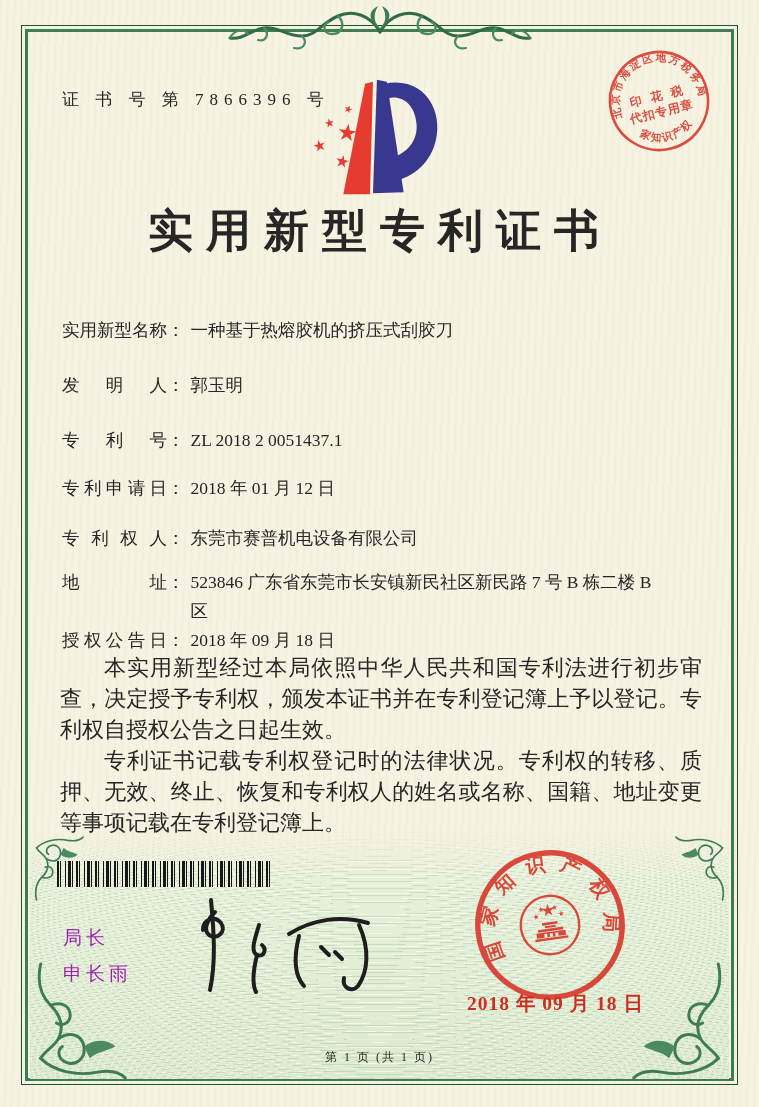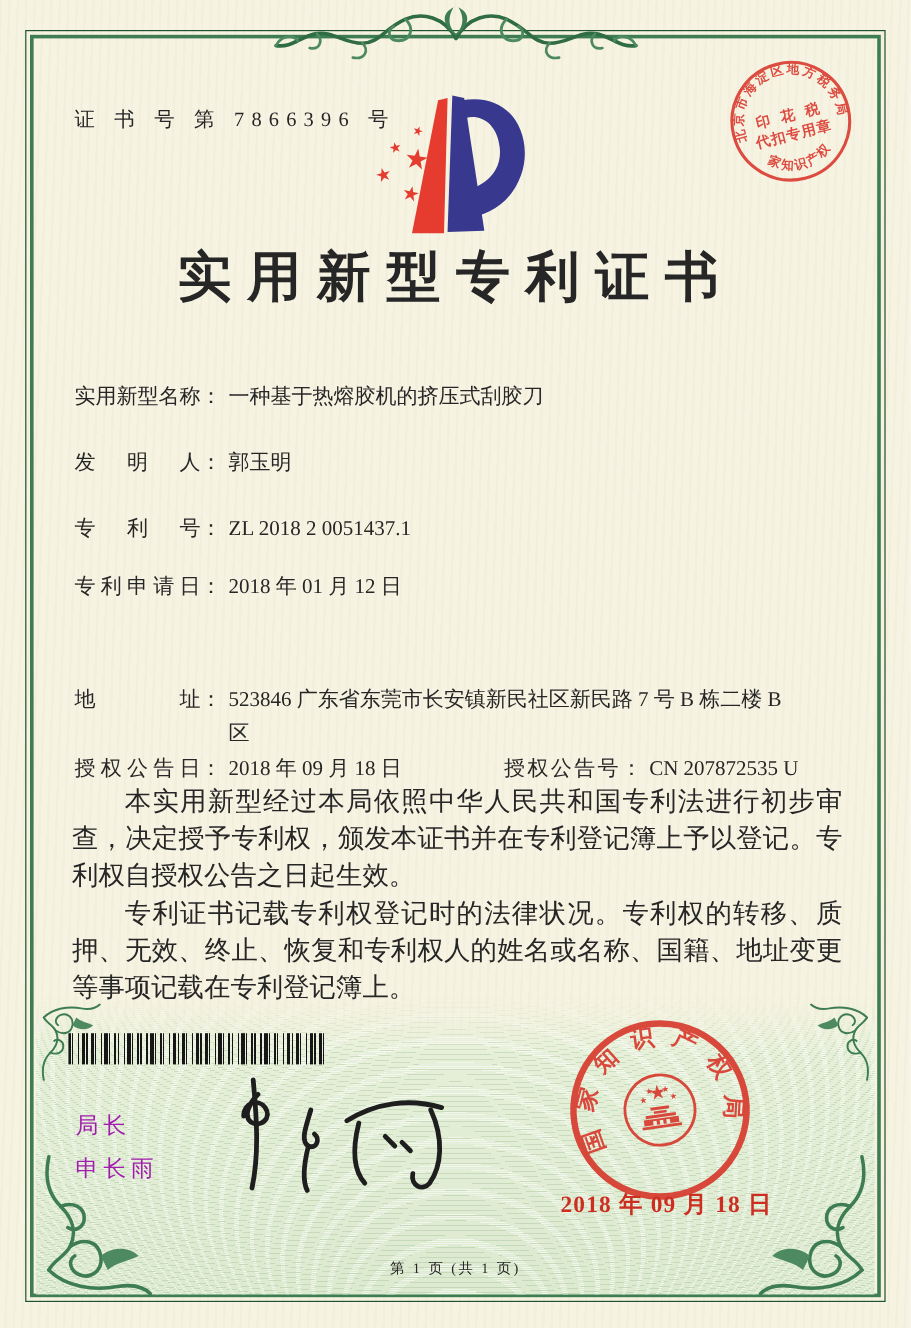--- a/index.html
+++ b/index.html
@@ -115,28 +115,28 @@
   </div>
   <div class="row" style="top:316px">
     <span class="lbl">实用新型名称</span><span class="colon">：</span><span class="val">一种基于热熔胶机的挤压式刮胶刀</span>
   </div>
   <div class="row" style="top:426px">
     <span class="lbl">专 利 号</span><span class="colon">：</span><span class="val">ZL 2018 2 0051437.1</span>
   </div>
   <div class="row" style="top:474px">
     <span class="lbl">专利申请日</span><span class="colon">：</span><span class="val">2018 年 01 月 12 日</span>
   </div>
+  <div class="row" style="top:524px">
+    <span class="lbl">专 利 权 人</span><span class="colon">：</span><span class="val">东莞市赛普机电设备有限公司</span>
+  </div>
   <div class="row row-addr" style="top:568px">
     <span class="lbl">地 址</span><span class="colon">：</span><span class="val">523846 广东省东莞市长安镇新民社区新民路 7 号 B 栋二楼 B 区</span>
   </div>
   <div class="row" style="top:626px">
     <span class="lbl">授权公告日</span><span class="colon">：</span><span class="val">2018 年 09 月 18 日</span>
-    <span class="pair2">
-      <span class="lbl2">授权公告号</span><span class="colon">：</span><span class="val">CN 207872535 U</span>
-    </span>
   </div>
 
   <div class="body-text">
     <p>本实用新型经过本局依照中华人民共和国专利法进行初步审查，决定授予专利权，颁发本证书并在专利登记簿上予以登记。专利权自授权公告之日起生效。</p>
     <p>专利证书记载专利权登记时的法律状况。专利权的转移、质押、无效、终止、恢复和专利权人的姓名或名称、国籍、地址变更等事项记载在专利登记簿上。</p>
   </div>
 
   <div class="barcode"></div>
 
   <div class="chief">局长</div>

